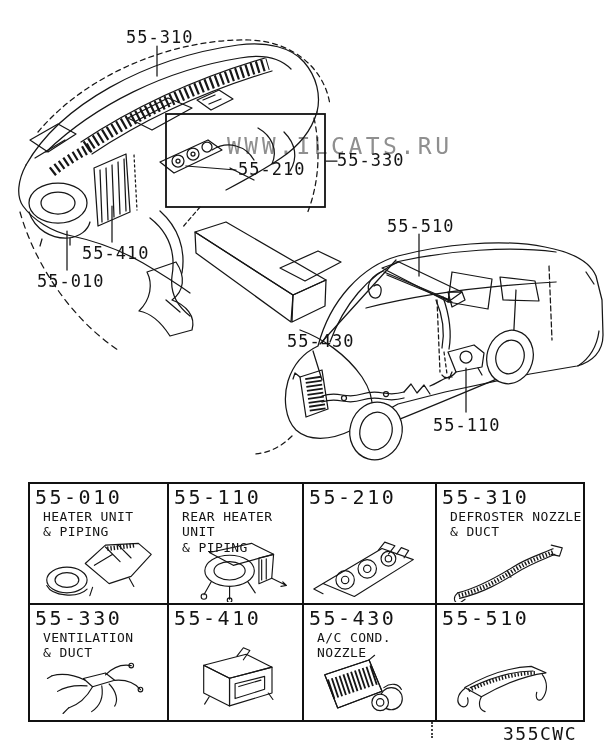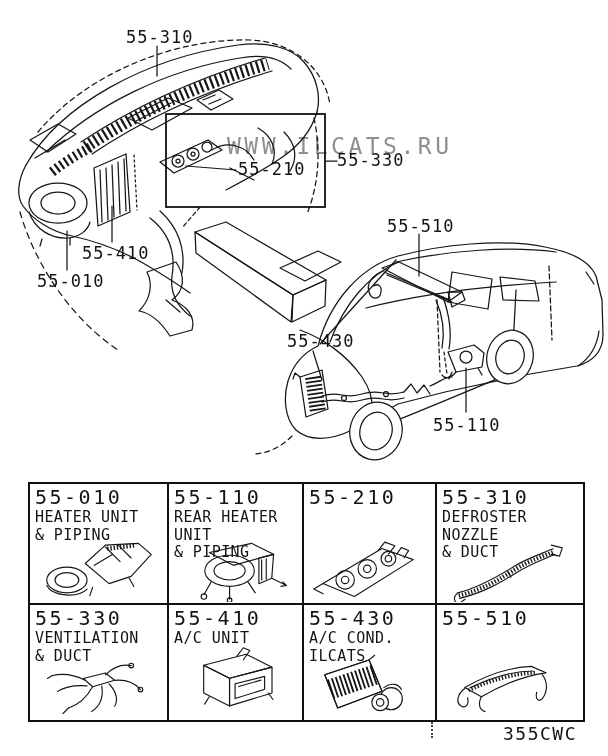--- a/index.html
+++ b/index.html
@@ -13,22 +13,22 @@
   .lblwrap{position:absolute;left:0;top:0;width:608px;height:756px;z-index:3;}
   
   #parts-table{position:absolute;left:28px;top:482px;width:557px;height:240px;z-index:4;
       display:grid;grid-template-columns:137px 135px 133px 1fr;grid-template-rows:119px 1fr;
       border:2px solid #111;background:#fff;box-sizing:border-box;}
   .cell{position:relative;border-left:2px solid #111;border-top:2px solid #111;
       box-sizing:border-box;overflow:hidden;cursor:pointer;}
   .cell:nth-child(1),.cell:nth-child(2),.cell:nth-child(3),.cell:nth-child(4){border-top:none;}
   .cell:nth-child(4n+1){border-left:none;}
   .pn{font-size:20px;letter-spacing:2.5px;padding:3px 0 0 5px;line-height:1.05;}
-  .desc{font-size:15px;letter-spacing:0.4px;padding:1px 0 0 5px;line-height:1.18;
-      white-space:pre-line;}
+  .desc{font-size:13px;letter-spacing:0.4px;padding:1px 0 0 5px;line-height:1.18;
+      white-space:pre-line;margin-left:8px;}
   .thumb{position:absolute;bottom:1px;left:50%;transform:translateX(-50%);}
   #sheet-code{position:absolute;left:503px;top:723px;font-size:18px;letter-spacing:1.5px;z-index:4;}
   #table-stub{position:absolute;left:431px;top:722px;height:16px;border-left:2px dotted #444;z-index:4;}
   svg{display:block;}
   .ln{fill:none;stroke:#161616;stroke-width:1.25;stroke-linecap:round;stroke-linejoin:round;}
   .hatch{fill:none;stroke:#161616;stroke-linecap:butt;}
   .wh{fill:#fff;stroke:#161616;stroke-width:1.25;}
 </style>
 </head>
 <body>
@@ -248,35 +248,34 @@
         <path class="ln" d="M76,38 C84,46 86,56 82,62"></path>
         <path class="ln" d="M14,29 l-5,3"></path>
         <circle class="ln" cx="100" cy="18" r="2.5"></circle>
           <circle class="ln" cx="110" cy="44" r="2.5"></circle>
         <path class="ln" d="M32,64 l-6,6"></path>
       </svg>
     </div>
 
     <div class="cell">
       <div class="pn">55-410</div>
-      <div class="desc">A/C UNIT</div>
       <svg class="thumb" width="120" height="76" viewBox="0 0 130 82">
         <path class="ln" d="M30,24 L76,12 L104,26 L58,38 Z"></path>
         <path class="ln" d="M30,24 L58,38 L58,68 L30,54 Z"></path>
         <path class="ln" d="M58,38 L104,26 L104,54 L58,68 Z"></path>
         <path class="ln" d="M64,44 L96,36 L96,50 L64,60 Z"></path>
         <path class="ln" d="M68,47 L92,40"></path>
         <path class="ln" d="M66,14 l7,-9 l7,3 l-7,10"></path>
         <path class="ln" d="M36,58 l-5,8 M100,54 l5,7"></path>
       </svg>
     </div>
 
     <div class="cell">
       <div class="pn">55-430</div>
-      <div class="desc">A/C COND. ILCATS</div>
+      <div class="desc">A/C COND. NOZZLE</div>
       <svg class="thumb" width="120" height="72" viewBox="0 0 130 78">
         <path class="hatch" d="M22,46 L70,30" stroke-width="22" stroke-dasharray="2 2.4"></path>
         <path class="ln" d="M16,30 L64,14 L78,48 L30,66 Z" fill="#fff" fill-opacity="0"></path>
         <path class="ln" d="M16,30 L64,14 L78,48 L30,66 Z"></path>
         <circle class="wh" cx="88" cy="56" r="12"></circle>
         <circle class="wh" cx="76" cy="60" r="9"></circle>
         <circle class="ln" cx="76" cy="60" r="4"></circle>
         <path class="ln" d="M80,44 C88,38 96,40 99,46 M64,14 l6,-5"></path>
       </svg>
     </div>

